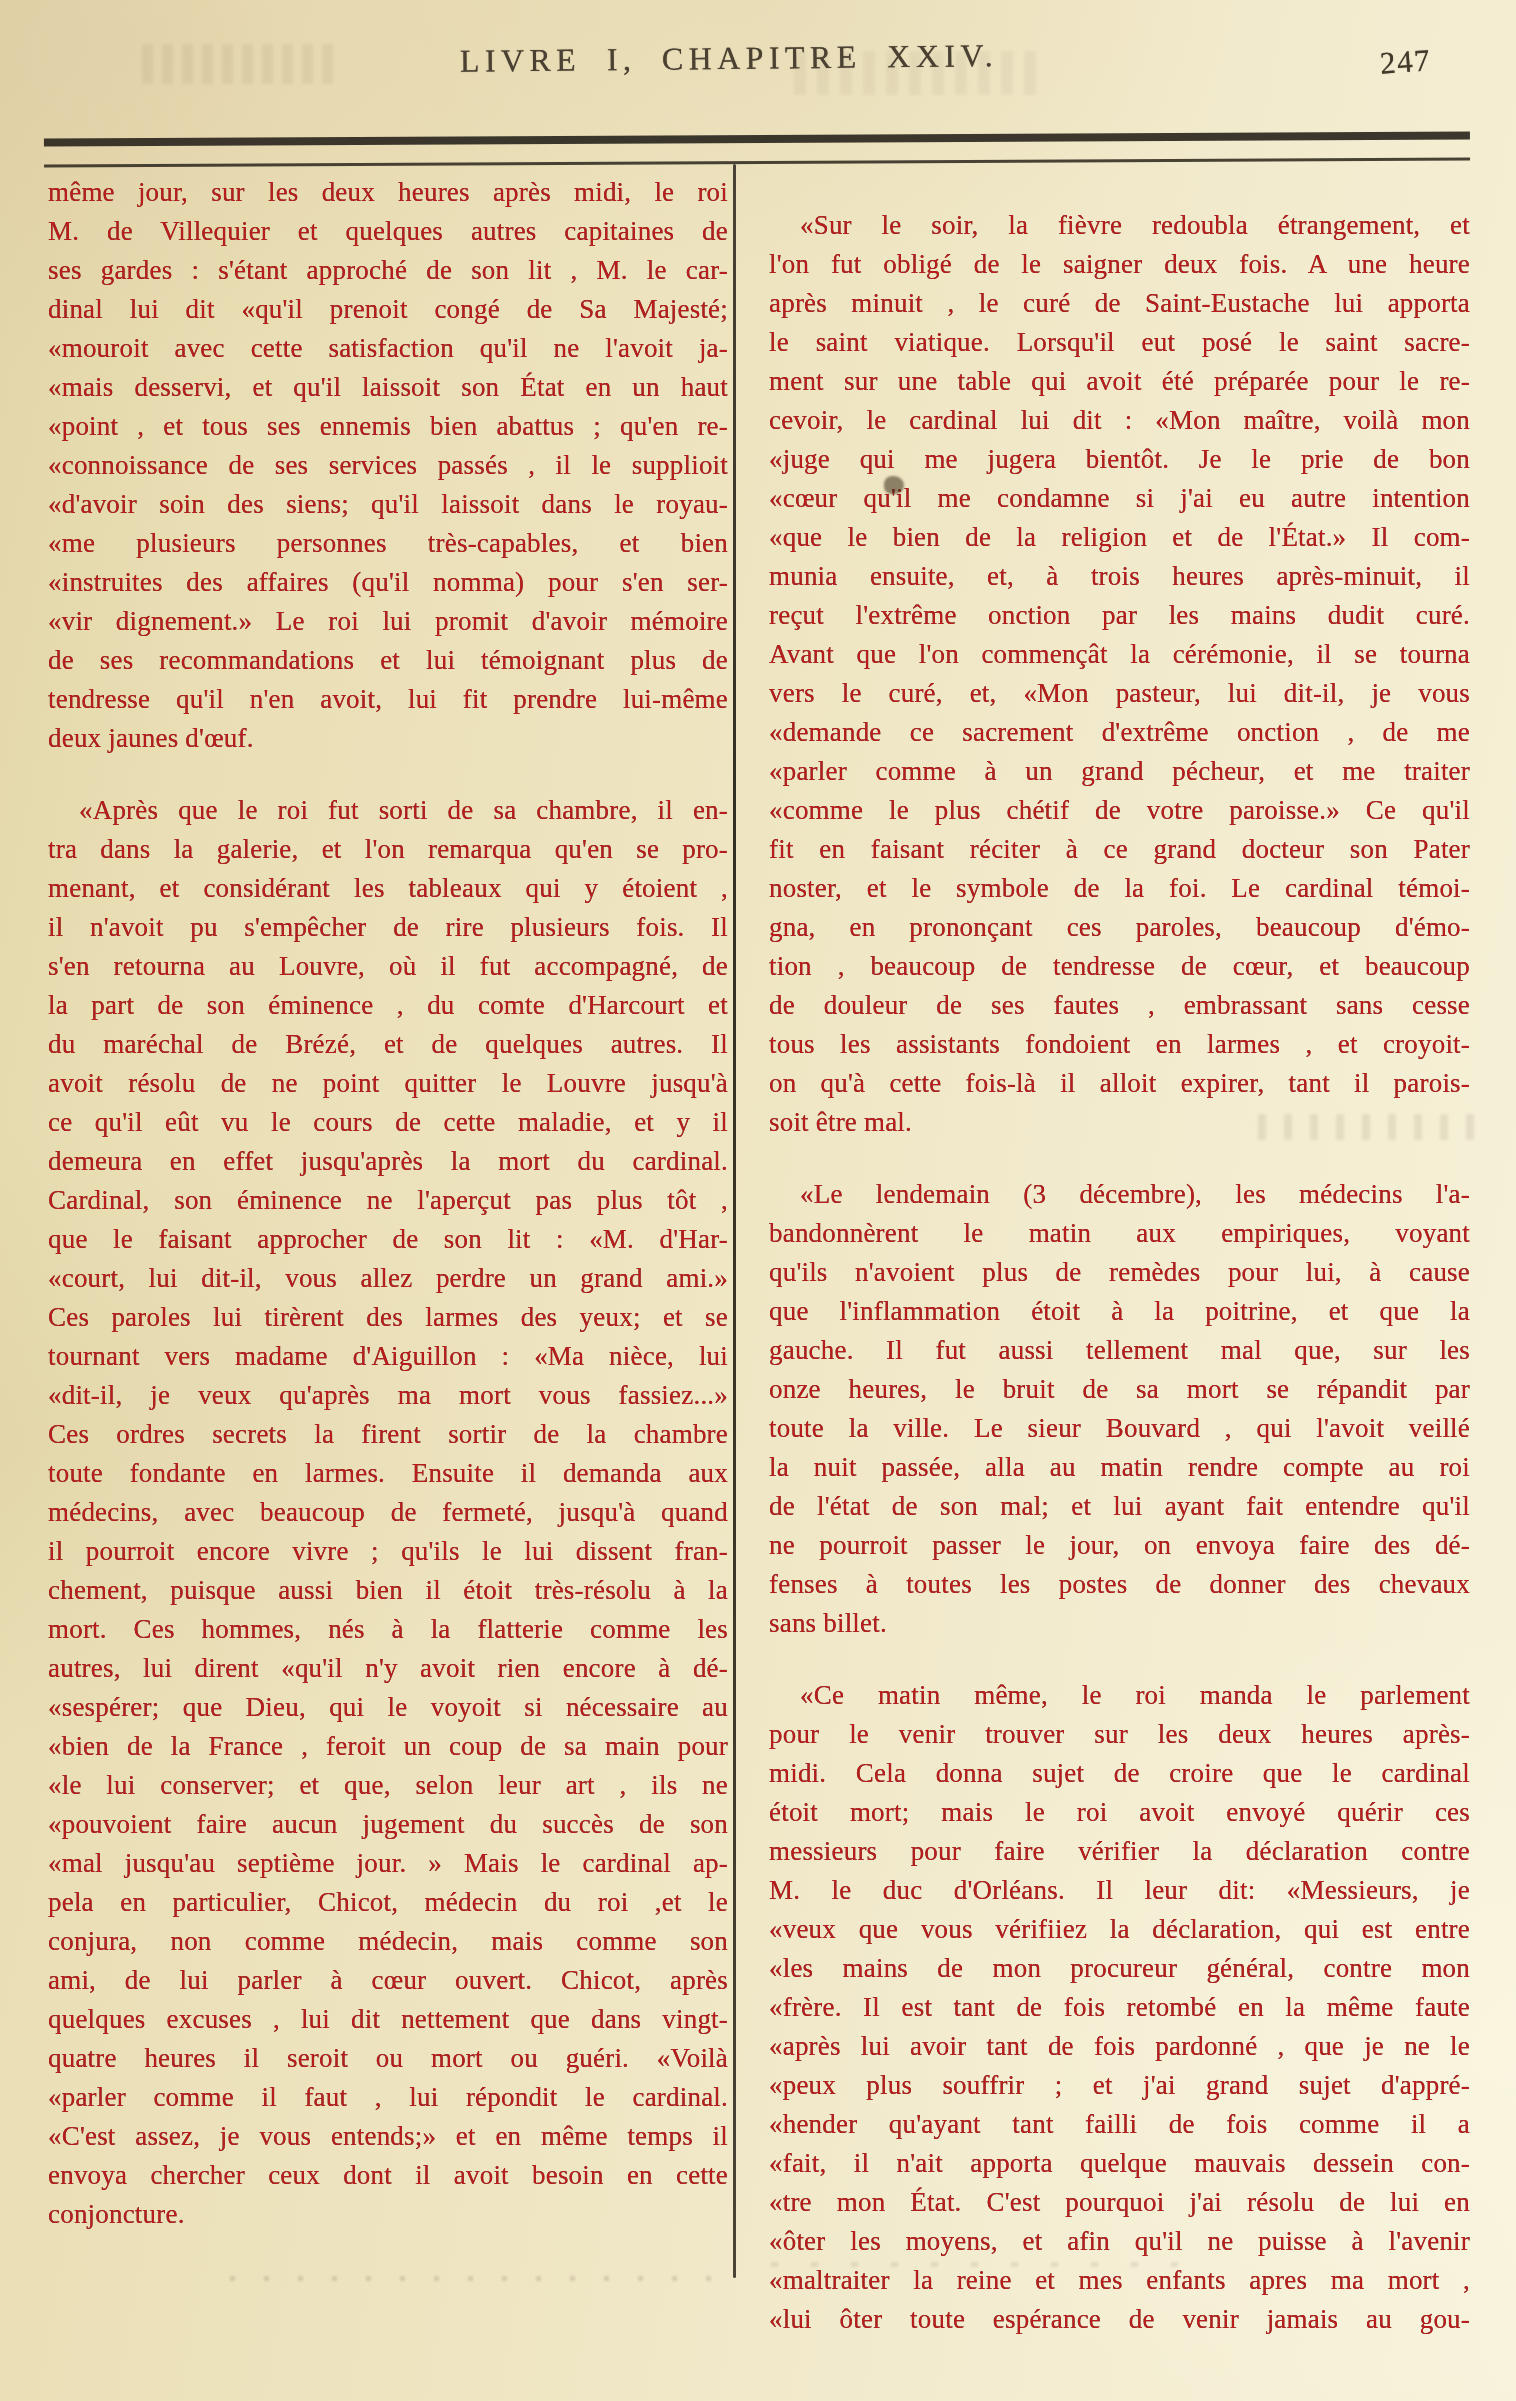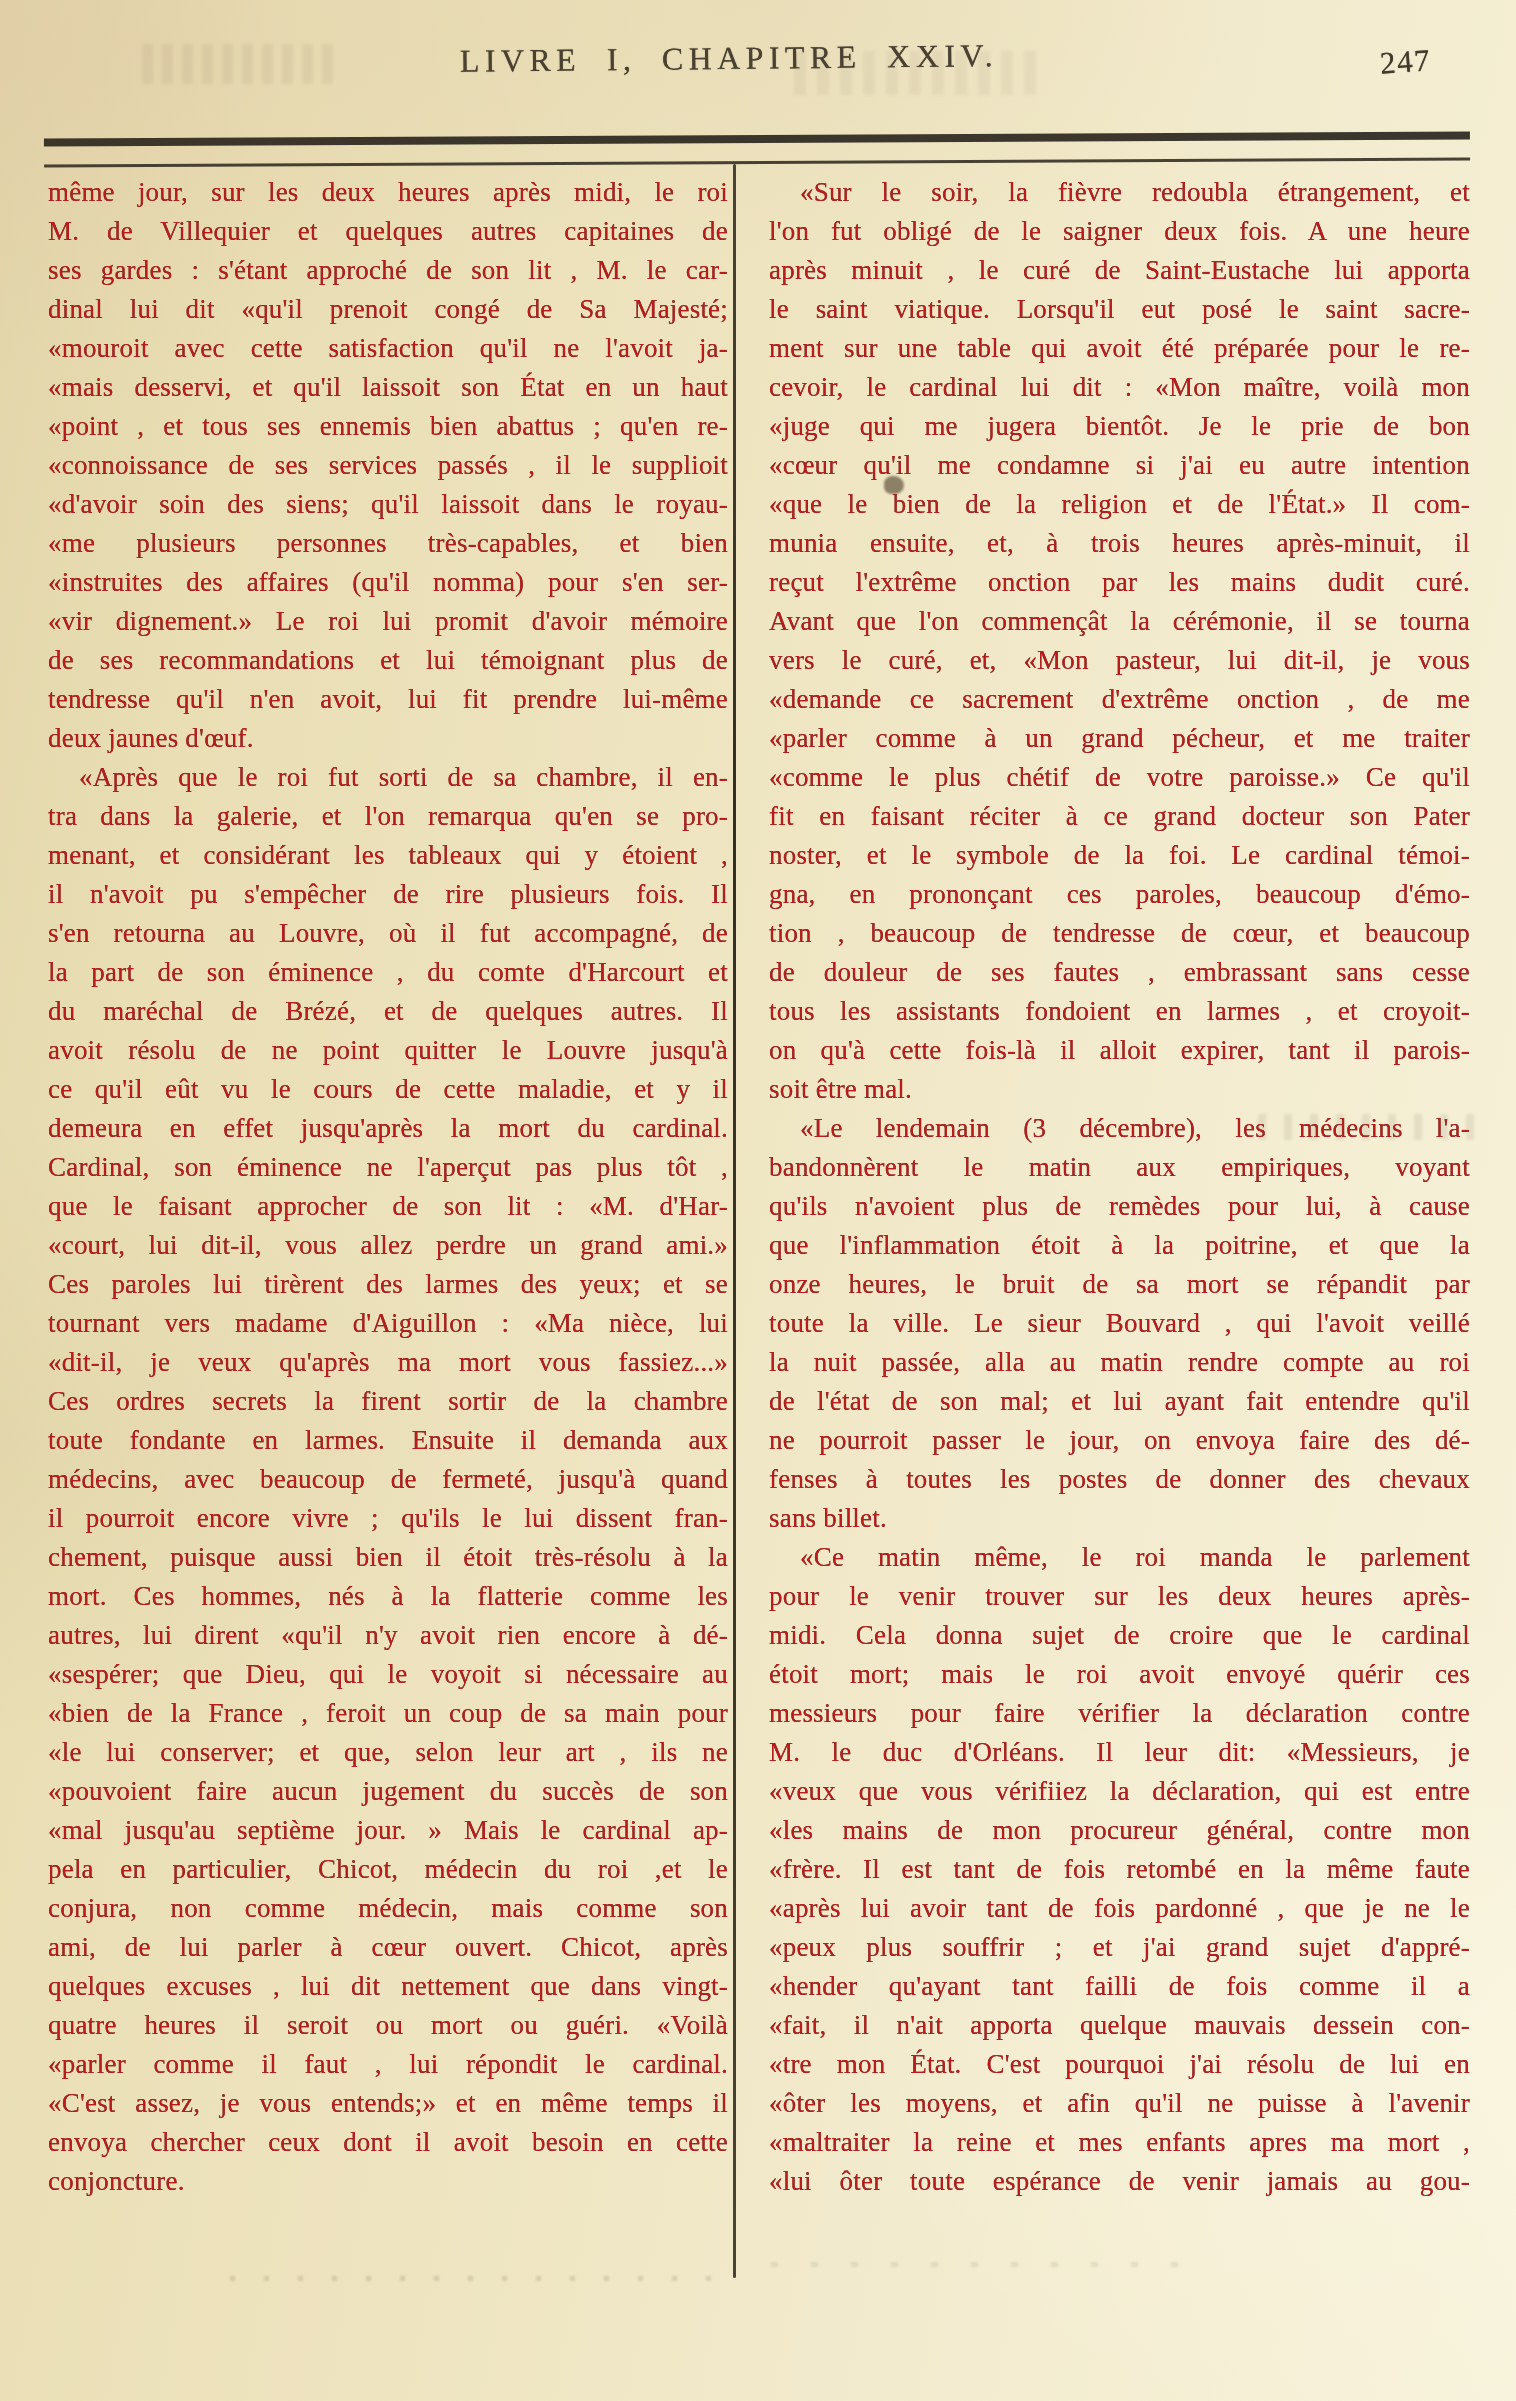--- a/index.html
+++ b/index.html
@@ -36,21 +36,21 @@
   }
   .col{position:absolute;top:173px;color:#b91c1c;}
   .col-left{left:48px;width:680px;}
   .col-right{left:769px;width:701px;}
   .line{
     font-size:27px;line-height:39px;height:39px;white-space:nowrap;
     text-align:justify;text-align-last:justify;letter-spacing:0.2px;
     text-shadow:0 0 0.6px rgba(62,53,40,.85);
   }
   .line span{white-space:normal;}
-  .line.ind{text-indent:31px;}
+  .line.ind{text-indent:31px;margin-top:33px;}
   .line.short{text-align-last:left;}
   .it{}
   .smudge{position:absolute;pointer-events:none;filter:blur(1.5px);}
   .ghost-a{top:44px;left:142px;width:196px;height:40px;opacity:.14;
     background:repeating-linear-gradient(90deg,rgba(100,80,60,.55) 0 10.7px,transparent 10.7px 20px);}
   .ghost-b{top:51px;left:794px;width:253px;height:44px;opacity:.12;
     background:repeating-linear-gradient(90deg,rgba(100,80,60,.5) 0 12.3px,transparent 12.3px 23px);}
   .ghost-c{top:1114px;left:1258px;width:222px;height:26px;opacity:.22;
     background:repeating-linear-gradient(90deg,rgba(95,85,60,.5) 0 7.7px,transparent 7.7px 26px);}
   .ghost-d{top:2276px;left:230px;width:491px;height:4.6px;opacity:.3;filter:blur(0.8px);
@@ -150,20 +150,21 @@
     <div class="line"><span>gna, en prononçant ces paroles, beaucoup d'émo-</span></div>
     <div class="line"><span>tion , beaucoup de tendresse de cœur, et beaucoup</span></div>
     <div class="line"><span>de douleur de ses fautes , embrassant sans cesse</span></div>
     <div class="line"><span>tous les assistants fondoient en larmes , et croyoit-</span></div>
     <div class="line"><span>on qu'à cette fois-là il alloit expirer, tant il parois-</span></div>
     <div class="line short"><span>soit être mal.</span></div>
     <div class="line ind"><span>«Le lendemain (3 décembre), les médecins l'a-</span></div>
     <div class="line"><span>bandonnèrent le matin aux empiriques, voyant</span></div>
     <div class="line"><span>qu'ils n'avoient plus de remèdes pour lui, à cause</span></div>
     <div class="line"><span>que l'inflammation étoit à la poitrine, et que la</span></div>
+    <div class="line"><span>gauche. Il fut aussi tellement mal que, sur les</span></div>
     <div class="line"><span>onze heures, le bruit de sa mort se répandit par</span></div>
     <div class="line"><span>toute la ville. Le sieur Bouvard , qui l'avoit veillé</span></div>
     <div class="line"><span>la nuit passée, alla au matin rendre compte au roi</span></div>
     <div class="line"><span>de l'état de son mal; et lui ayant fait entendre qu'il</span></div>
     <div class="line"><span>ne pourroit passer le jour, on envoya faire des dé-</span></div>
     <div class="line"><span>fenses à toutes les postes de donner des chevaux</span></div>
     <div class="line short"><span>sans billet.</span></div>
     <div class="line ind"><span>«Ce matin même, le roi manda le parlement</span></div>
     <div class="line"><span>pour le venir trouver sur les deux heures après-</span></div>
     <div class="line"><span>midi. Cela donna sujet de croire que le cardinal</span></div>

